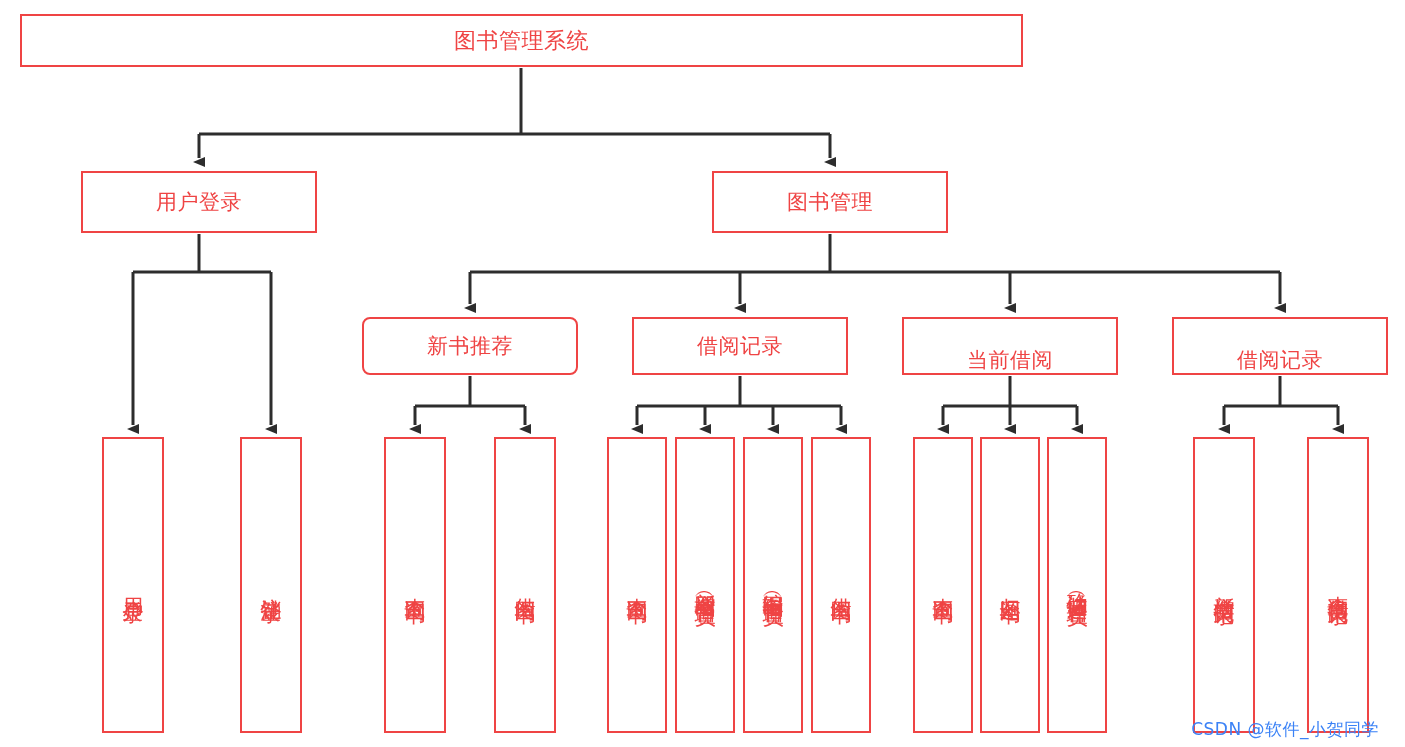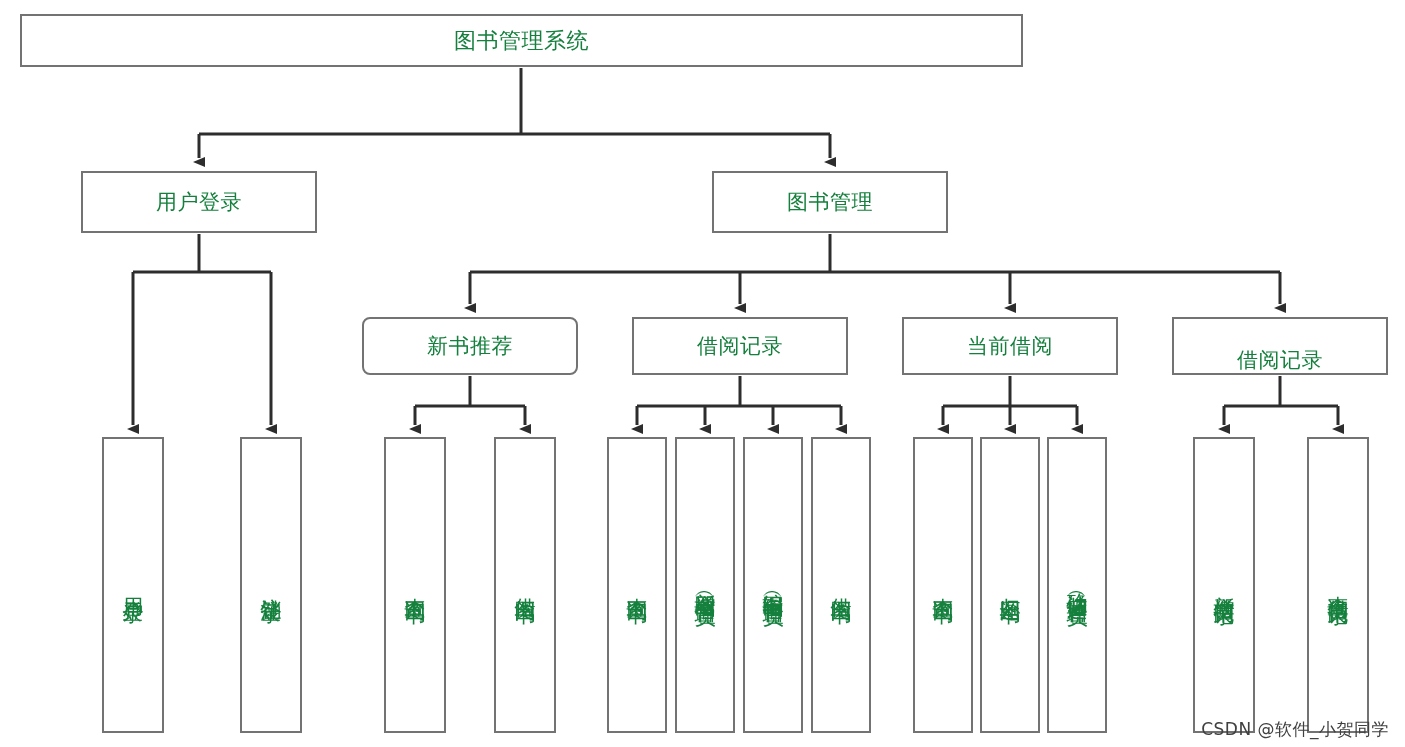--- a/index.html
+++ b/index.html
@@ -26,26 +26,26 @@
     top: 0;
     width: 1405px;
     height: 747px;
     pointer-events: none;
   }
   
   .node {
     position: absolute;
     box-sizing: border-box;
     background: #ffffff;
-    border: 2px solid #737373;
+    border: 2px solid #ef4444;
     display: flex;
     align-items: center;
     justify-content: center;
     text-align: center;
-    color: #15803d;
+    color: #ef4444;
   }
   .node .label {
     display: block;
     line-height: 1.18;
     letter-spacing: 0.5px;
   }
   
   .node.horiz .label {
     font-size: 21px;
     white-space: nowrap;
@@ -63,24 +63,24 @@
     text-orientation: upright;
     font-size: 21px;
     line-height: 1.15;
     letter-spacing: 2px;
     max-height: 268px;
     white-space: nowrap;
   }
   
   #watermark {
     position: absolute;
-    right: 16px;
+    right: 26px;
     bottom: 6px;
     font-size: 17px;
-    color: #404040;
+    color: #3b82f6;
     letter-spacing: 0.5px;
     white-space: nowrap;
     user-select: none;
   }
 </style>
 </head>
 <body>
 
 <div id="canvas">
 
@@ -147,21 +147,21 @@
   </div>
 
   <div class="node horiz" style="left:362px; top:317px; width:216px; height:58px;border-radius:8px;">
     <span class="label">新书推荐</span>
   </div>
 
   <div class="node horiz" style="left:632px; top:317px; width:216px; height:58px;">
     <span class="label">借阅记录</span>
   </div>
 
-  <div class="node horiz" style="left:902px; top:317px; width:216px; height:58px;">
+  <div class="node horiz" style="left:902px; top:317px; width:216px; height:58px;align-items:flex-end;">
     <span class="label">当前借阅</span>
   </div>
 
   <div class="node horiz" style="left:1172px; top:317px; width:216px; height:58px;align-items:flex-end;">
     <span class="label">借阅记录</span>
   </div>
 
   <div class="node vert" style="left:102px; top:437px; width:62px; height:296px;">
     <span class="label">用户登录</span>
   </div>

